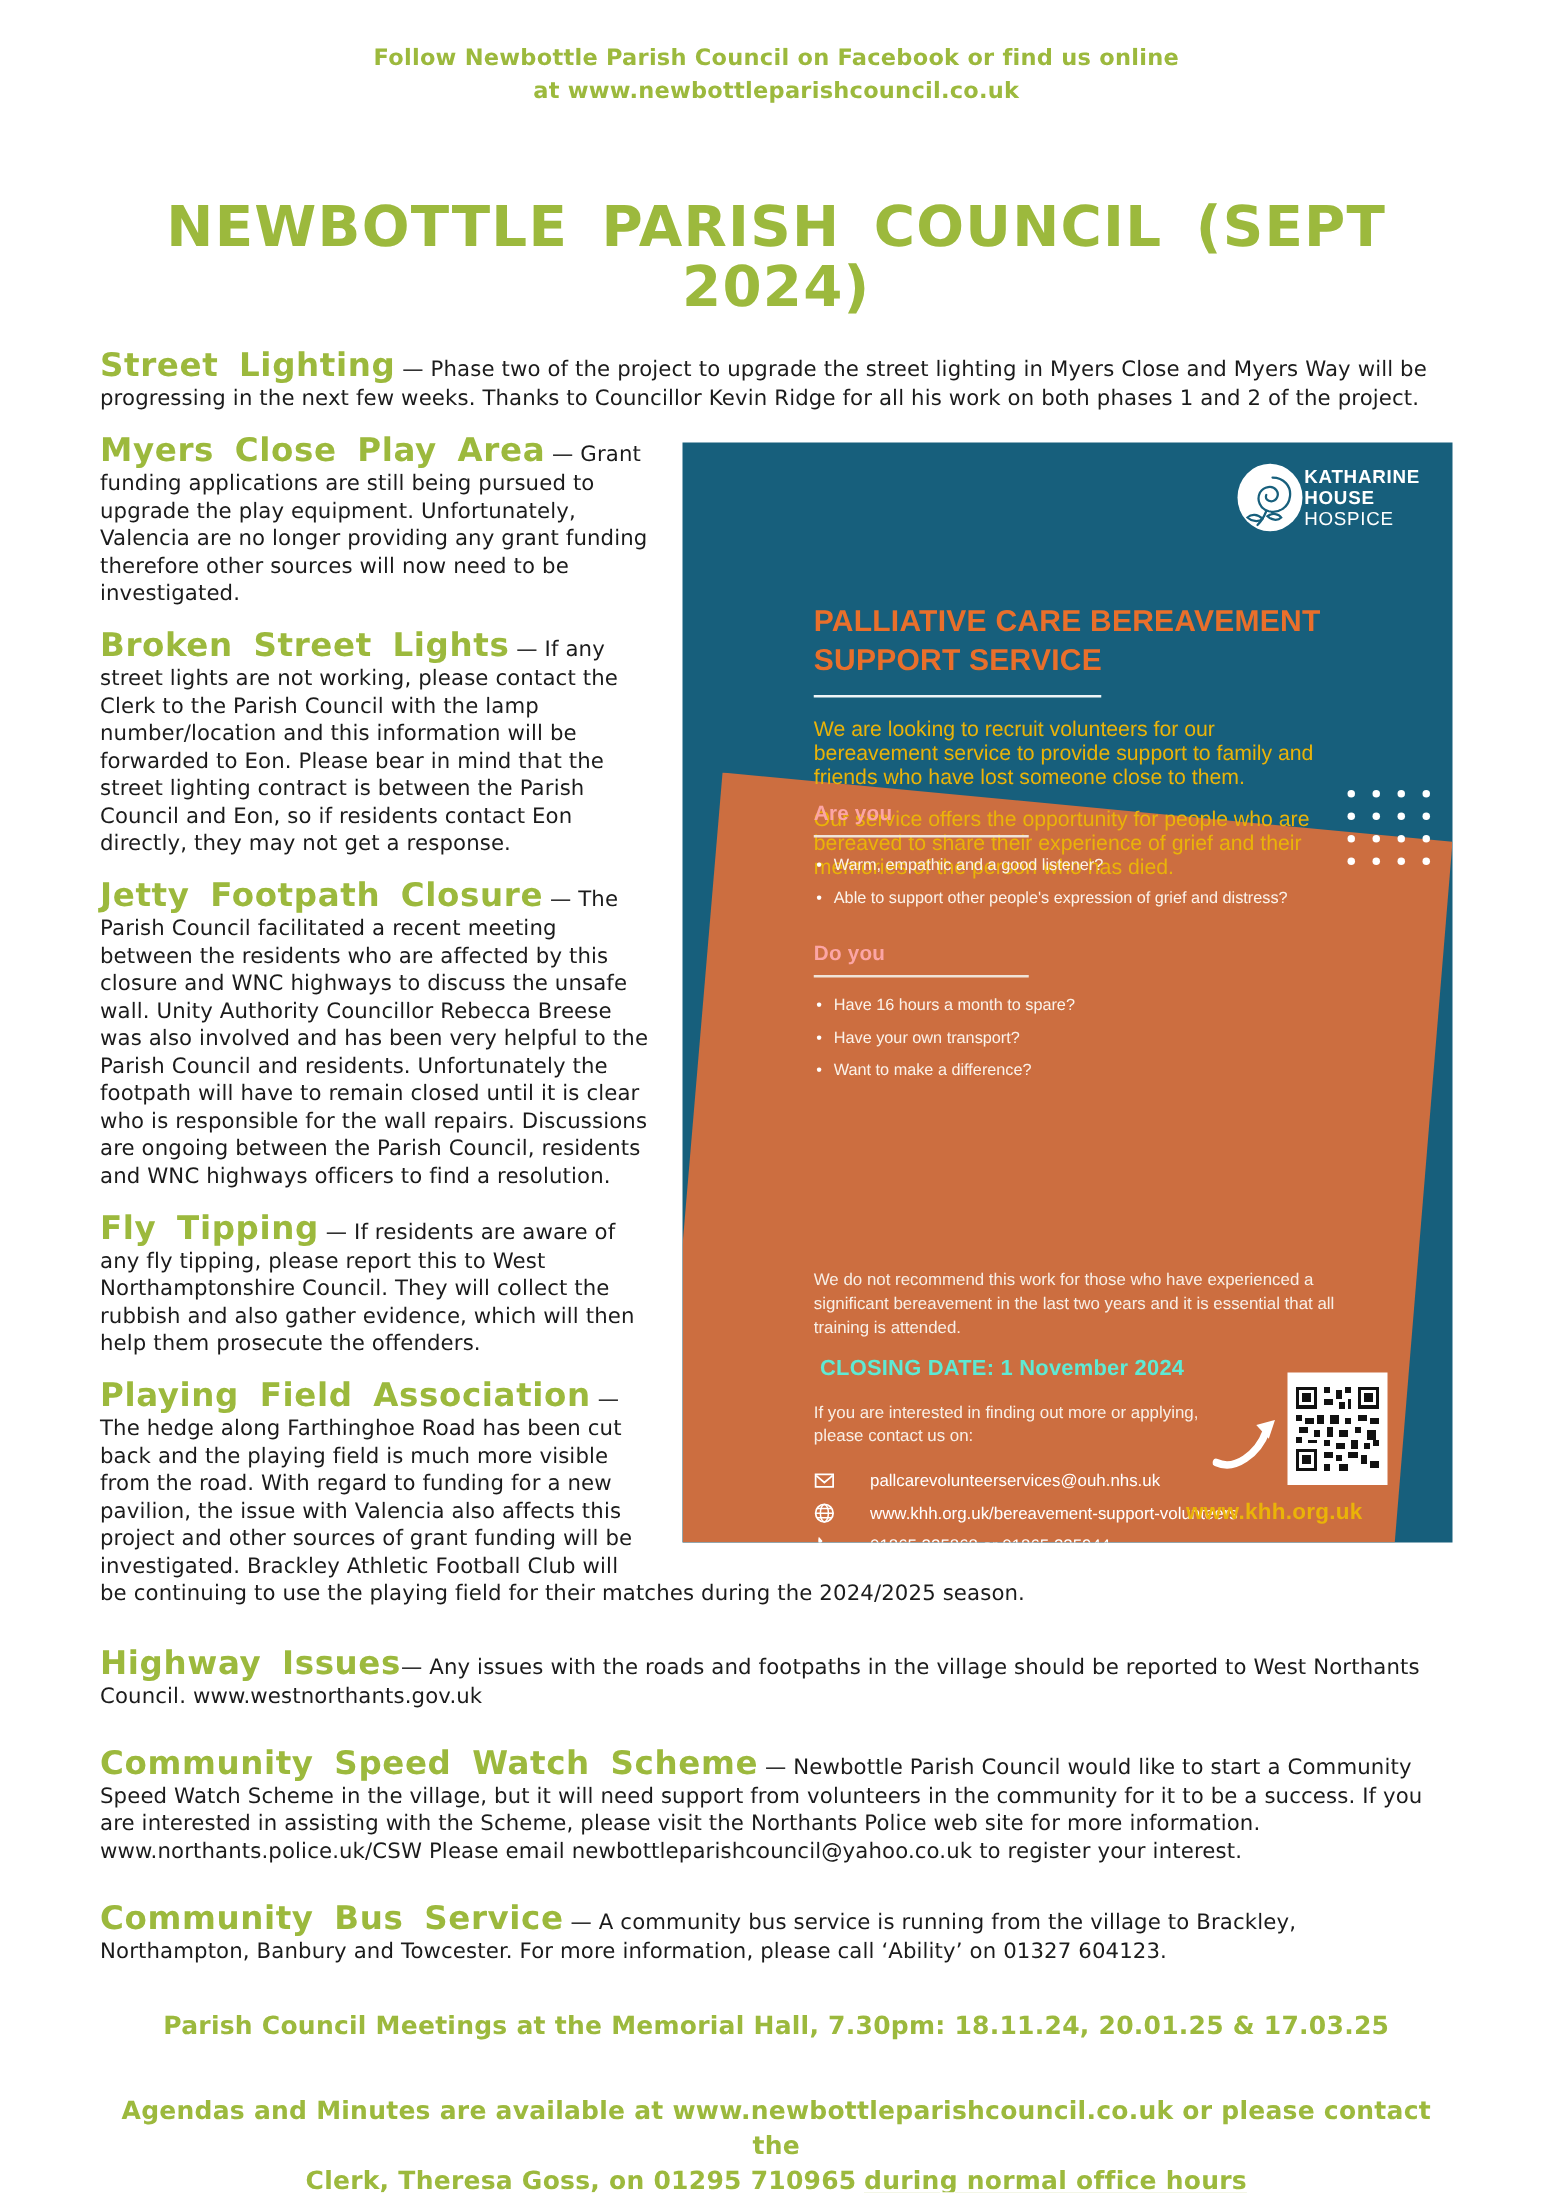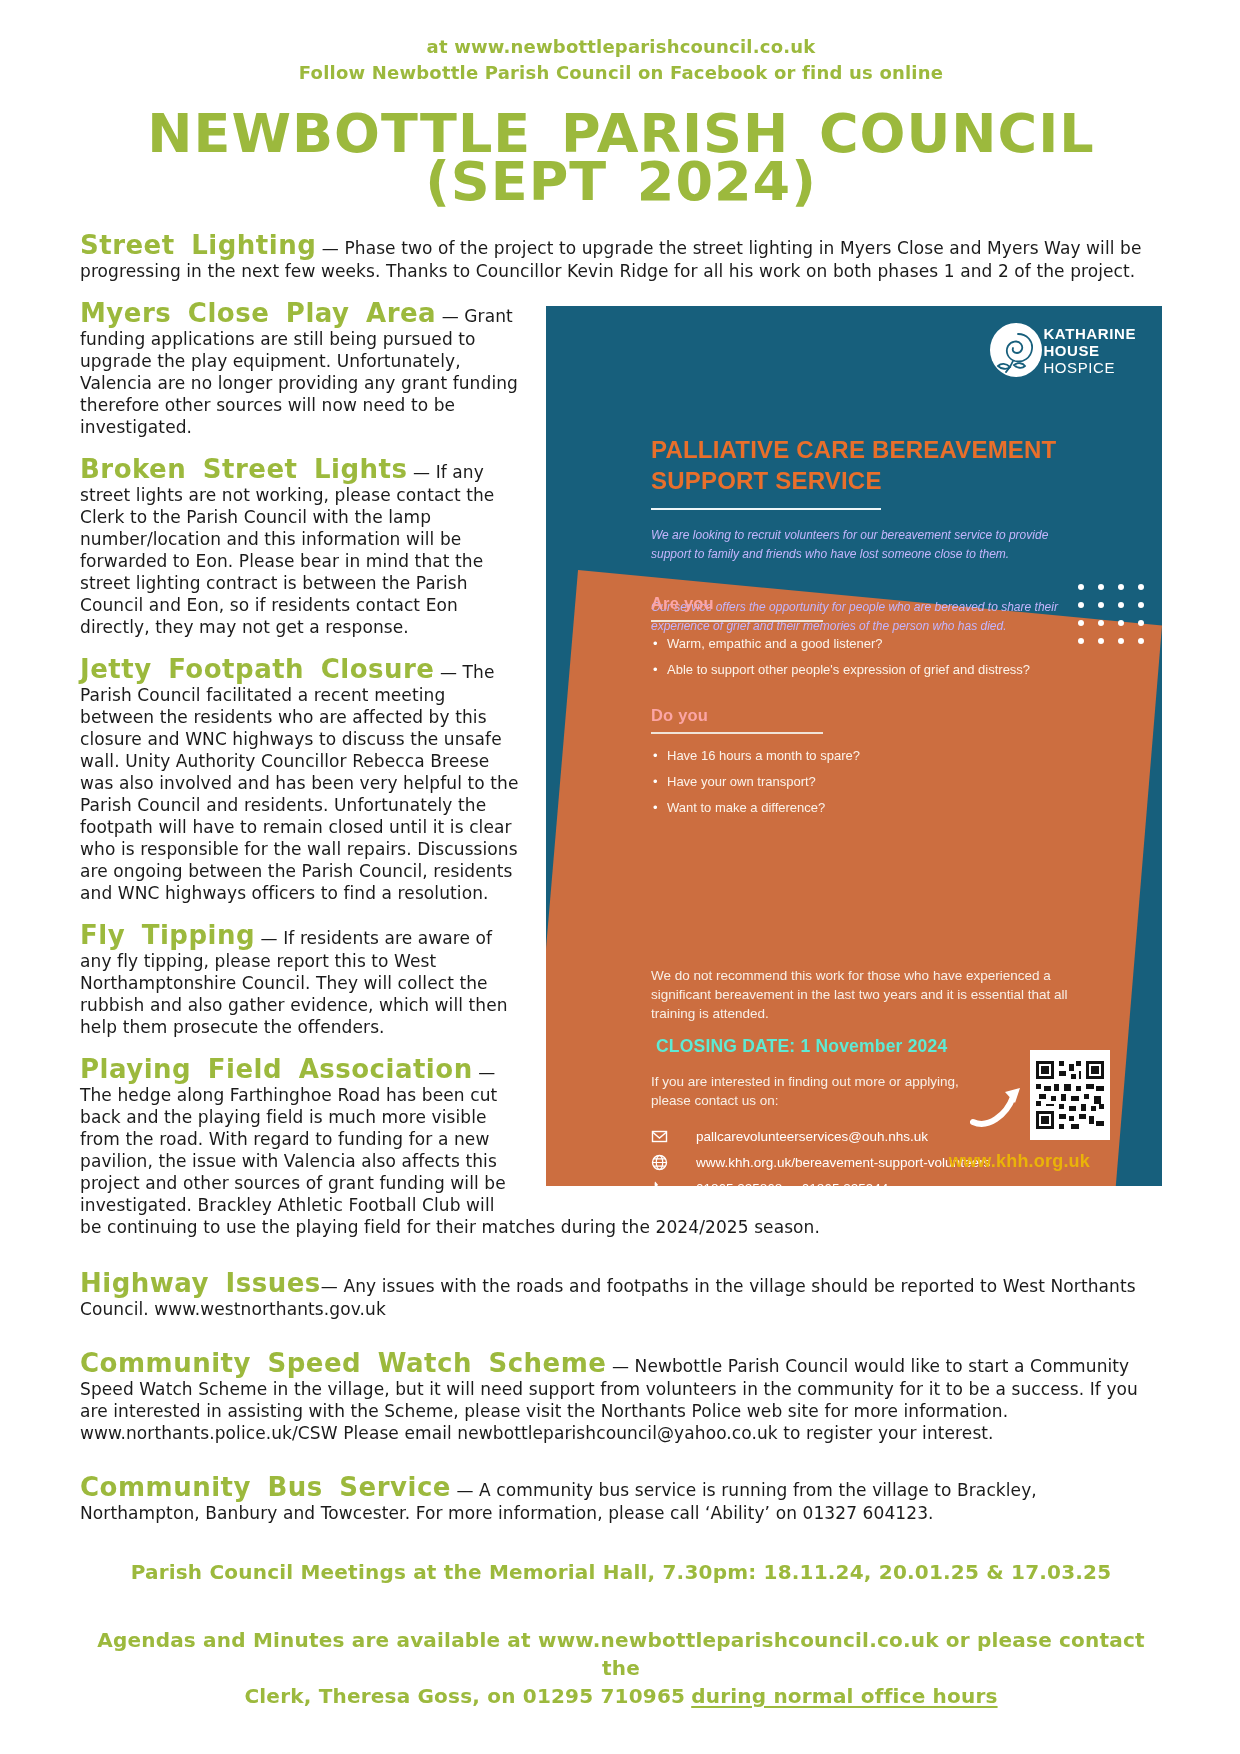--- a/index.html
+++ b/index.html
@@ -9,22 +9,22 @@
     font-family:"DejaVu Sans", sans-serif; color:#1b1b1b;
   }
   .inner { padding:34px 78px 0 80px; }
 
   
   .top-note {
     text-align:center; color:#9cb93d; font-weight:bold;
     font-size:18px; line-height:26px; letter-spacing:.2px;
   }
   .page-title {
-    margin:24px 0 24px 0; text-align:center; color:#9cb93d;
-    font-weight:bold; font-size:54px; letter-spacing:1px; word-spacing:10px;
+    margin:72px 0 24px 0; text-align:center; color:#9cb93d;
+    font-weight:bold; font-size:45px; letter-spacing:1px; word-spacing:10px;
     line-height:48px;
   }
   .para { margin:0 0 16px 0; font-size:17px; line-height:22px; letter-spacing:.1px; }
   .sec-h {
     color:#9cb93d; font-weight:bold; font-size:26px; letter-spacing:.5px;
     word-spacing:7px; line-height:30px;
   }
   .footer-green {
     clear:both; text-align:center; color:#9cb93d; font-weight:bold;
     font-size:20px; line-height:28px; letter-spacing:.2px;
@@ -45,21 +45,21 @@
     clip-path:polygon(5.2% 30%, 100% 36.3%, 92.5% 100%, 0% 100%, 0% 73%);
   }
   .logo-row { position:absolute; top:16px; right:26px; display:flex; align-items:center; }
   .logo-text { color:#ffffff; font-size:15px; line-height:17px; letter-spacing:.6px; }
   .logo-text .b { font-weight:bold; }
   .flyer-title {
     position:absolute; left:105px; top:128px; color:#e96f2b;
     font-weight:bold; font-size:24px; line-height:31px; letter-spacing:.2px;
   }
   .title-rule { position:absolute; left:105px; top:202px; width:230px; height:2px; background:#eff5f7; }
-  .intro { position:absolute; left:105px; color:#c4b5fd; font-size:12px; line-height:19px; width:430px;font-style:italic; }
+  .intro { position:absolute; left:105px; color:#eab308; font-size:17px; line-height:19px; width:430px; }
   .intro.one { top:220px; width:400px; }
   .intro.two { top:292px; width:440px; }
 
   .dots { position:absolute; top:278px; right:18px; display:grid;
           grid-template-columns:repeat(4,6px); grid-auto-rows:6px; column-gap:14px; row-gap:12px; }
   .dots i { width:6px; height:6px; border-radius:50%; background:#ffffff; }
 
   .fgroup { position:absolute; left:105px; color:#fbf3ea; }
   .fgroup .gh {
     display:inline-block; color:#fca5a5; font-weight:bold; font-size:16.5px;
@@ -88,22 +88,22 @@
   .website { position:absolute; right:72px; bottom:14px; color:#eab308;
              font-weight:bold; font-size:18px; letter-spacing:.2px; }
 </style>
 </head>
 <body>
 
 <div class="page">
   <div class="inner">
 
     <div class="top-note">
+      <div>Follow Newbottle Parish Council on Facebook or find us online</div>
       <div>at www.newbottleparishcouncil.co.uk</div>
-      <div>Follow Newbottle Parish Council on Facebook or find us online</div>
     </div>
 
     <div class="page-title">NEWBOTTLE PARISH COUNCIL (SEPT 2024)</div>
 
     <p class="para">
       <span class="sec-h">Street Lighting</span>
       <span>— Phase two of the project to upgrade the street lighting in Myers Close and Myers Way will be progressing in the next few weeks.  Thanks to Councillor Kevin Ridge for all his work on both phases 1 and 2 of the project.</span>
     </p>
 
     <div class="flyer">

